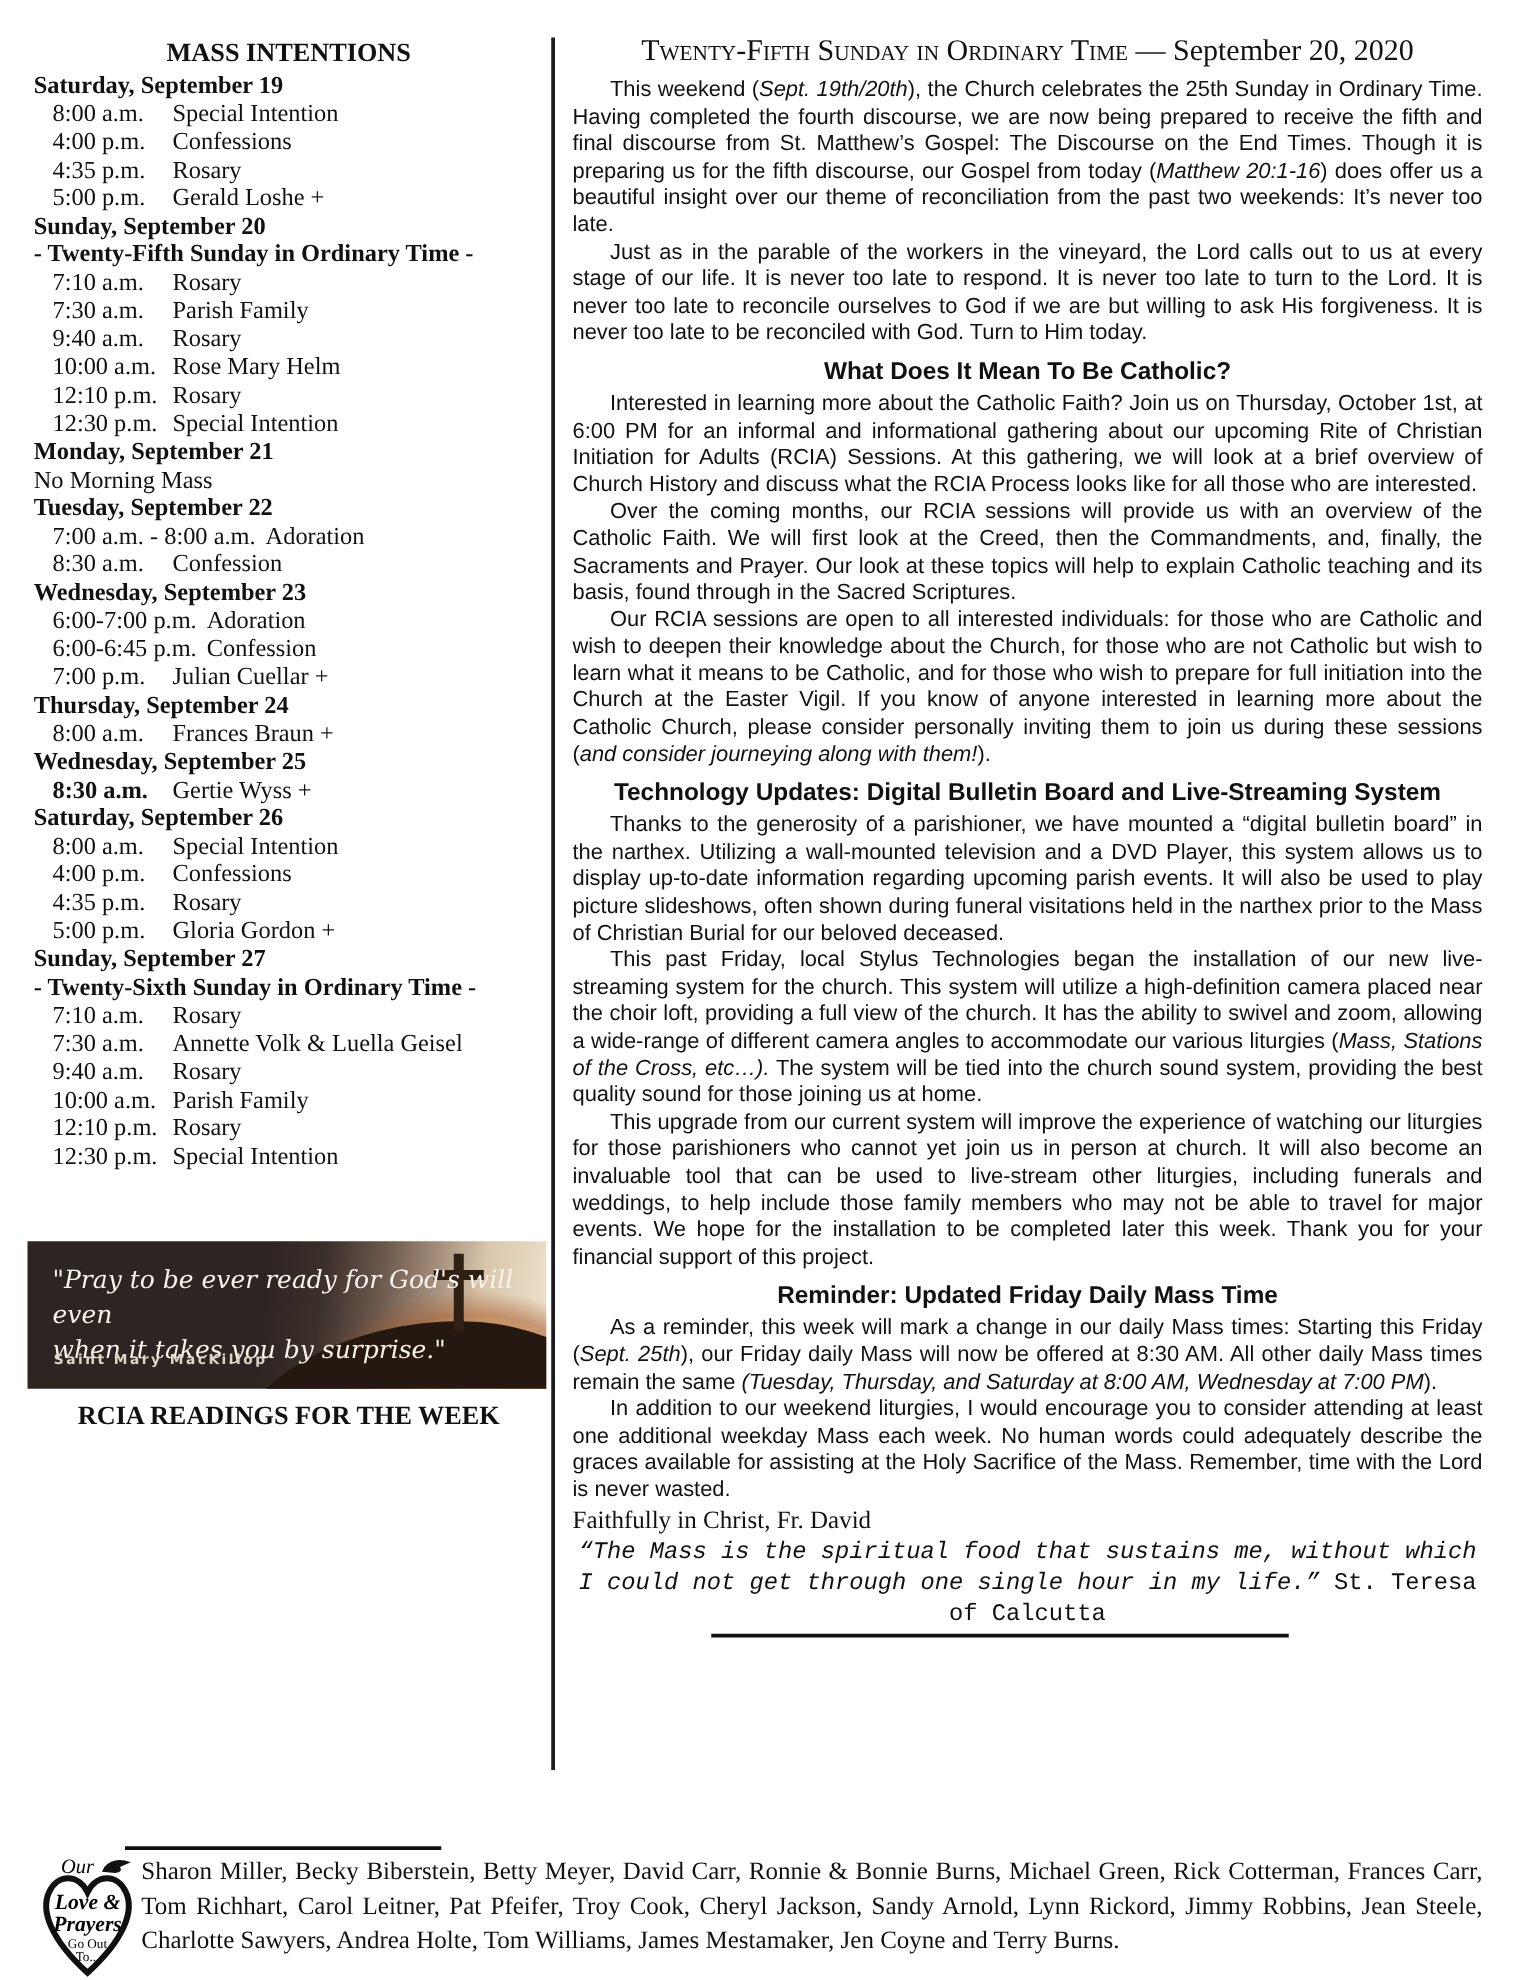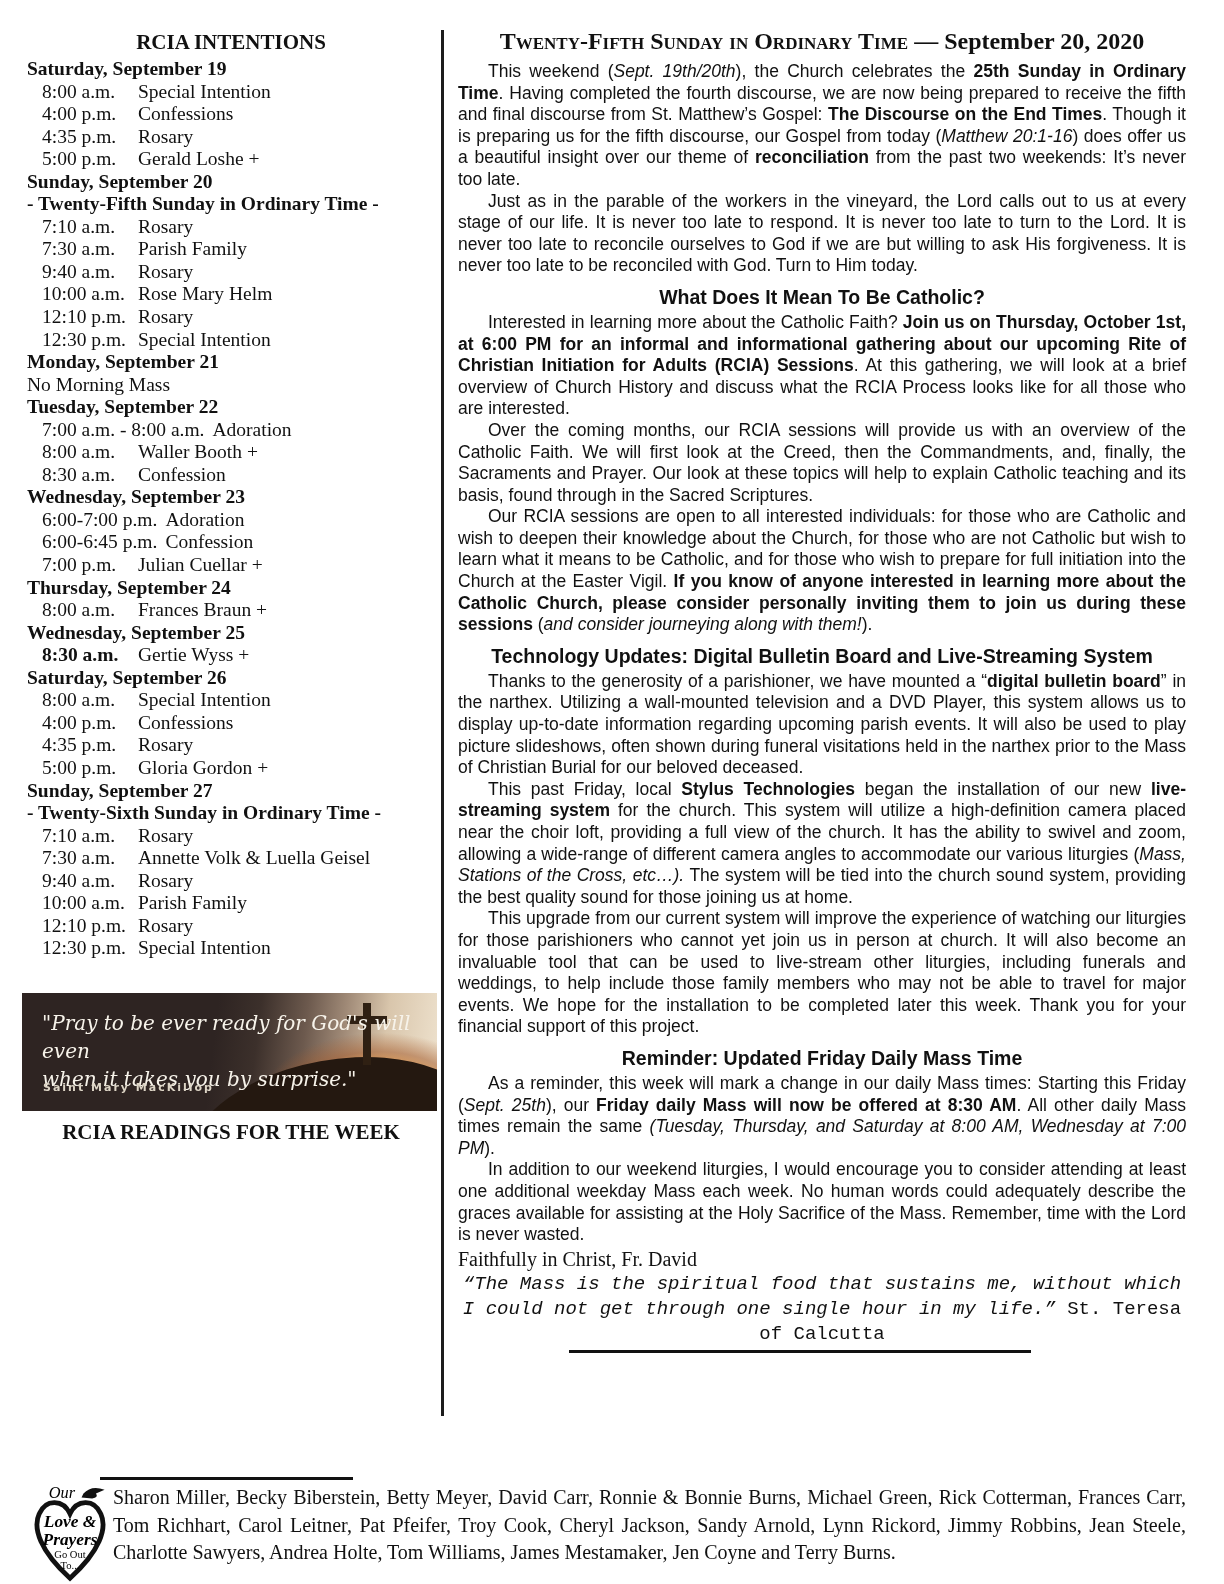--- a/index.html
+++ b/index.html
@@ -1,19 +1,19 @@
 <!DOCTYPE html>
 <html><head>
 <meta charset="utf-8">
 <title>Parish Bulletin</title>
 <style>
   html,body{margin:0;padding:0;background:#e8e8e8;}
   .page{position:relative;width:1224px;height:1584px;background:#ffffff;overflow:hidden;
         font-family:"Liberation Serif",serif;color:#111;}
-  .b{font-weight:bold;}
+  .b{font-weight:normal;}
   .i{font-style:italic;}
   .sc{font-variant:small-caps;}
 
   
   .left-col{position:absolute;left:27px;top:30px;width:408px;}
   .mi-title{font-weight:bold;font-size:21px;text-align:center;margin:0 0 3px 0;}
   .mi-line{font-size:19.5px;line-height:22.55px;white-space:nowrap;}
   .mi-line.day{font-weight:bold;}
   .mi-time{display:inline-block;min-width:88px;padding-right:8px;margin-left:15px;}
   .mi-line.boldtime .mi-time{font-weight:bold;}
@@ -52,41 +52,40 @@
   .heart-logo{position:absolute;left:26px;top:1484px;}
   .footer-names{position:absolute;left:113px;top:1484px;width:1073px;
     font-size:20px;line-height:27.5px;text-align:justify;}
 </style>
 </head>
 <body>
 
 <div class="page">
 
   <div class="left-col">
-    <div class="mi-title">RCIA INTENTIONS</div>
+    <div class="mi-title">MASS INTENTIONS</div>
     <div>
 
     <div class="mi-line day"><span class="mi-text">Saturday, September 19</span></div>
         <div class="mi-line row"><span class="mi-time">8:00 a.m.</span><span class="mi-text">Special Intention</span></div>
         <div class="mi-line row"><span class="mi-time">4:00 p.m.</span><span class="mi-text">Confessions</span></div>
         <div class="mi-line row"><span class="mi-time">4:35 p.m.</span><span class="mi-text">Rosary</span></div>
         <div class="mi-line row"><span class="mi-time">5:00 p.m.</span><span class="mi-text">Gerald Loshe +</span></div>
         <div class="mi-line day"><span class="mi-text">Sunday, September 20</span></div>
         <div class="mi-line day"><span class="mi-text">- Twenty-Fifth Sunday in Ordinary Time -</span></div>
         <div class="mi-line row"><span class="mi-time">7:10 a.m.</span><span class="mi-text">Rosary</span></div>
         <div class="mi-line row"><span class="mi-time">7:30 a.m.</span><span class="mi-text">Parish Family</span></div>
         <div class="mi-line row"><span class="mi-time">9:40 a.m.</span><span class="mi-text">Rosary</span></div>
         <div class="mi-line row"><span class="mi-time">10:00 a.m.</span><span class="mi-text">Rose Mary Helm</span></div>
         <div class="mi-line row"><span class="mi-time">12:10 p.m.</span><span class="mi-text">Rosary</span></div>
         <div class="mi-line row"><span class="mi-time">12:30 p.m.</span><span class="mi-text">Special Intention</span></div>
         <div class="mi-line day"><span class="mi-text">Monday, September 21</span></div>
         <div class="mi-line plain"><span class="mi-text">No Morning Mass</span></div>
         <div class="mi-line day"><span class="mi-text">Tuesday, September 22</span></div>
         <div class="mi-line row"><span class="mi-time">7:00 a.m. - 8:00 a.m.</span><span class="mi-text">Adoration</span></div>
-        <div class="mi-line row"><span class="mi-time">8:00 a.m.</span><span class="mi-text">Waller Booth +</span></div>
         <div class="mi-line row"><span class="mi-time">8:30 a.m.</span><span class="mi-text">Confession</span></div>
         <div class="mi-line day"><span class="mi-text">Wednesday, September 23</span></div>
         <div class="mi-line row"><span class="mi-time">6:00-7:00 p.m.</span><span class="mi-text">Adoration</span></div>
         <div class="mi-line row"><span class="mi-time">6:00-6:45 p.m.</span><span class="mi-text">Confession</span></div>
         <div class="mi-line row"><span class="mi-time">7:00 p.m.</span><span class="mi-text">Julian Cuellar +</span></div>
         <div class="mi-line day"><span class="mi-text">Thursday, September 24</span></div>
         <div class="mi-line row"><span class="mi-time">8:00 a.m.</span><span class="mi-text">Frances Braun +</span></div>
         <div class="mi-line day"><span class="mi-text">Wednesday, September 25</span></div>
         <div class="mi-line boldtime"><span class="mi-time">8:30 a.m.</span><span class="mi-text">Gertie Wyss +</span></div>
         <div class="mi-line day"><span class="mi-text">Saturday, September 26</span></div>

